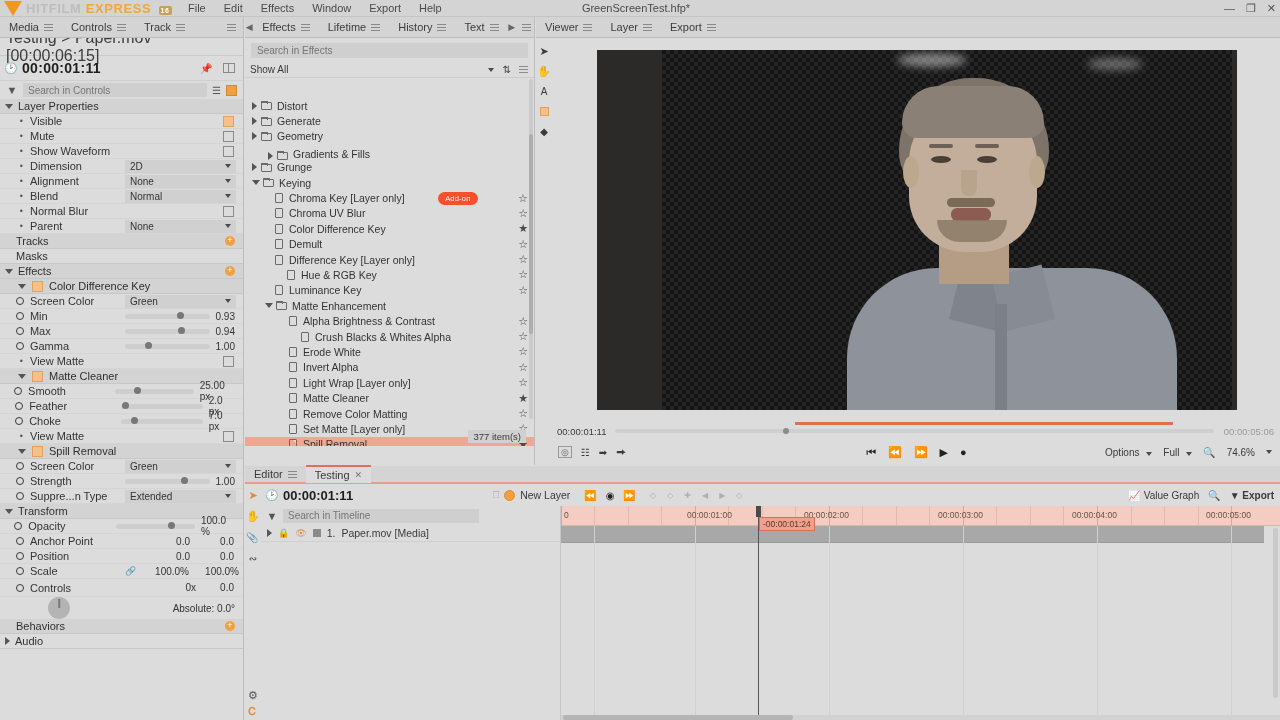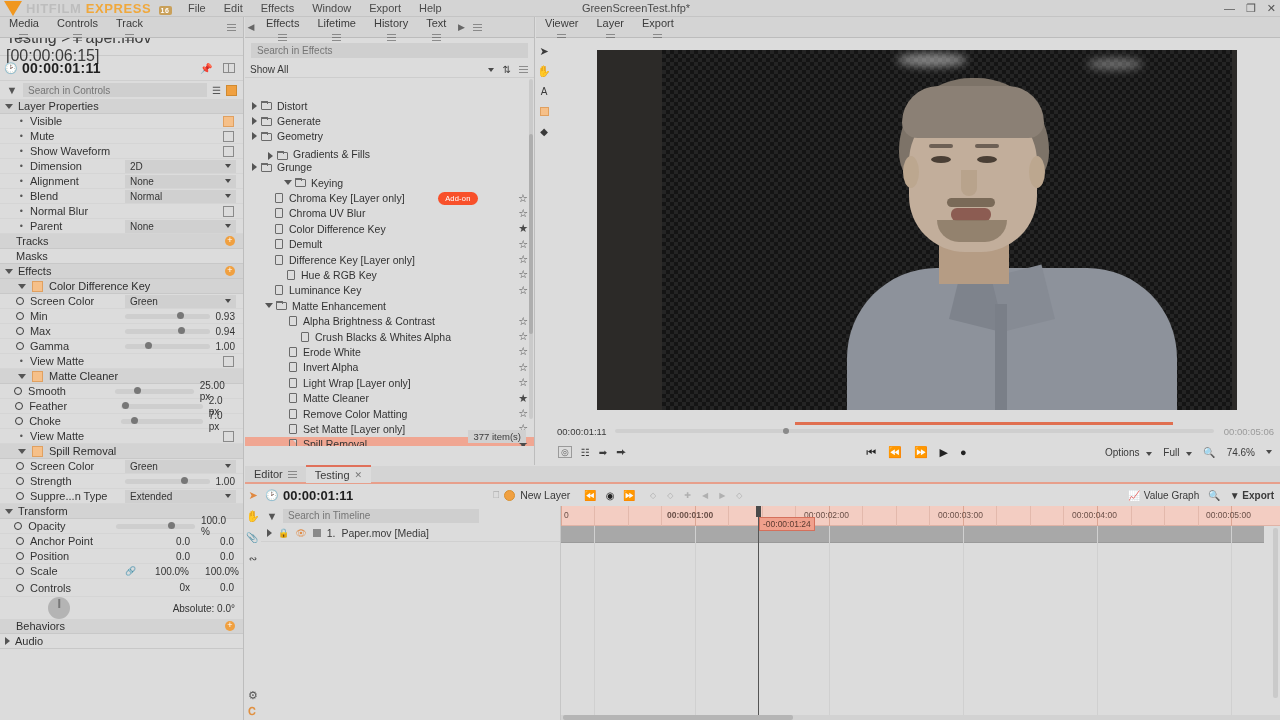--- a/index.html
+++ b/index.html
@@ -35,21 +35,21 @@
   .menubar .mi { font-size: 11px; color: #4a4a4a; cursor: default; padding: 1px 2px; }
   .doc-title { position: absolute; left: 0; right: 8px; text-align: center; font-size: 11px; color: #4a4a4a; }
   .wincontrols { position: absolute; right: 4px; display: flex; gap: 11px; align-items: center; }
   .wc { font-size: 11px; color: #555; line-height: 1; }
 
   
   .tabbar {
     height: 21px; background: #d4d4d4; display: flex; align-items: center;
     border-bottom: 1px solid #bcbcbc; position: relative;
   }
-  .ptab { display: flex; align-items: center; gap: 5px; padding: 0 9px; height: 21px; font-size: 11px; color: #3c3c3c; flex-direction: column; }
+  .ptab { display: flex; align-items: center; gap: 5px; padding: 0 9px; height: 21px; font-size: 11px; color: #3c3c3c; }
   .hamb { display: inline-block; width: 9px; height: 7px; position: relative; opacity: .55; }
   .hamb:before, .hamb:after, .hamb i {
     content: ""; position: absolute; left: 0; width: 9px; height: 1px; background: #4c4c4c;
   }
   .hamb:before { top: 0; } .hamb i { top: 3px; display: block; } .hamb:after { top: 6px; }
 
   
   .leftpanel {
     position: absolute; left: 0; top: 17px; width: 244px; bottom: 0;
     background: #dcdcdc; border-right: 1px solid #bdbdbd; overflow: hidden;
@@ -572,21 +572,21 @@
       <span style="display:flex;gap:4px;padding-right:4px;">
         <span class="num2" style="width:46px">100.0%</span>
         <span class="num2" style="width:46px">100.0%</span>
       </span>
     </div>
     <div class="prow" style="height:18px;">
       <span class="kf">
           <span class="kfdot"></span>
         </span>
       <span class="plabel">Controls</span>
-      <span style="margin-left:auto;display:flex;gap:6px;padding-right:9px;">
+      <span style="margin-left:auto;display:flex;padding-right:9px;">
         <span class="num2">0x</span>
         <span class="num2">0.0</span>
       </span>
     </div>
     <div class="prow" style="height:22px;border:none;">
       <span style="width:118px;display:flex;justify-content:center;">
         <span class="dialknob"></span>
       </span>
       <span class="num">Absolute: 0.0°</span>
     </div>
@@ -676,21 +676,21 @@
         <span class="folder-ic"></span>
         <span>Gradients &amp; Fills</span>
       </div>
       <div class="titem" style="padding-left:2px;">
         <span class="tw">
             <span class="tri right"></span>
           </span>
         <span class="folder-ic"></span>
         <span>Grunge</span>
       </div>
-      <div class="titem" style="padding-left:4px;margin-left:32px;">
+      <div class="titem" style="padding-left:4px;">
         <span class="tw">
             <span class="tri down"></span>
           </span>
         <span class="folder-ic"></span>
         <span>Keying</span>
       </div>
 
       <div class="titem" style="padding-left:30px;">
         <span class="file-ic"></span>
         <span>Chroma Key [Layer only]</span>
@@ -992,21 +992,21 @@
           <span class="tick major" style="left:402px;"></span>
           <span class="tick" style="left:435px;"></span>
           <span class="tick" style="left:469px;"></span>
           <span class="tick" style="left:502px;"></span>
           <span class="tick major" style="left:536px;"></span>
           <span class="tick" style="left:570px;"></span>
           <span class="tick" style="left:603px;"></span>
           <span class="tick" style="left:637px;"></span>
           <span class="tick major" style="left:670px;"></span>
           <span class="lab" style="left:3px;">0</span>
-          <span class="lab" style="left:106px;font-weight:bold;">00:00:01:00</span>
+          <span class="lab" style="left:126px;">00:00:01:00</span>
           <span class="lab" style="left:243px;">00:00:02:00</span>
           <span class="lab" style="left:377px;">00:00:03:00</span>
           <span class="lab" style="left:511px;">00:00:04:00</span>
           <span class="lab" style="left:645px;">00:00:05:00</span>
         </div>
         <div class="trackarea">
           <div class="clipband"></div>
           <span class="track-vline" style="left:33px;"></span>
           <span class="track-vline" style="left:134px;"></span>
           <span class="track-vline" style="left:268px;"></span>

